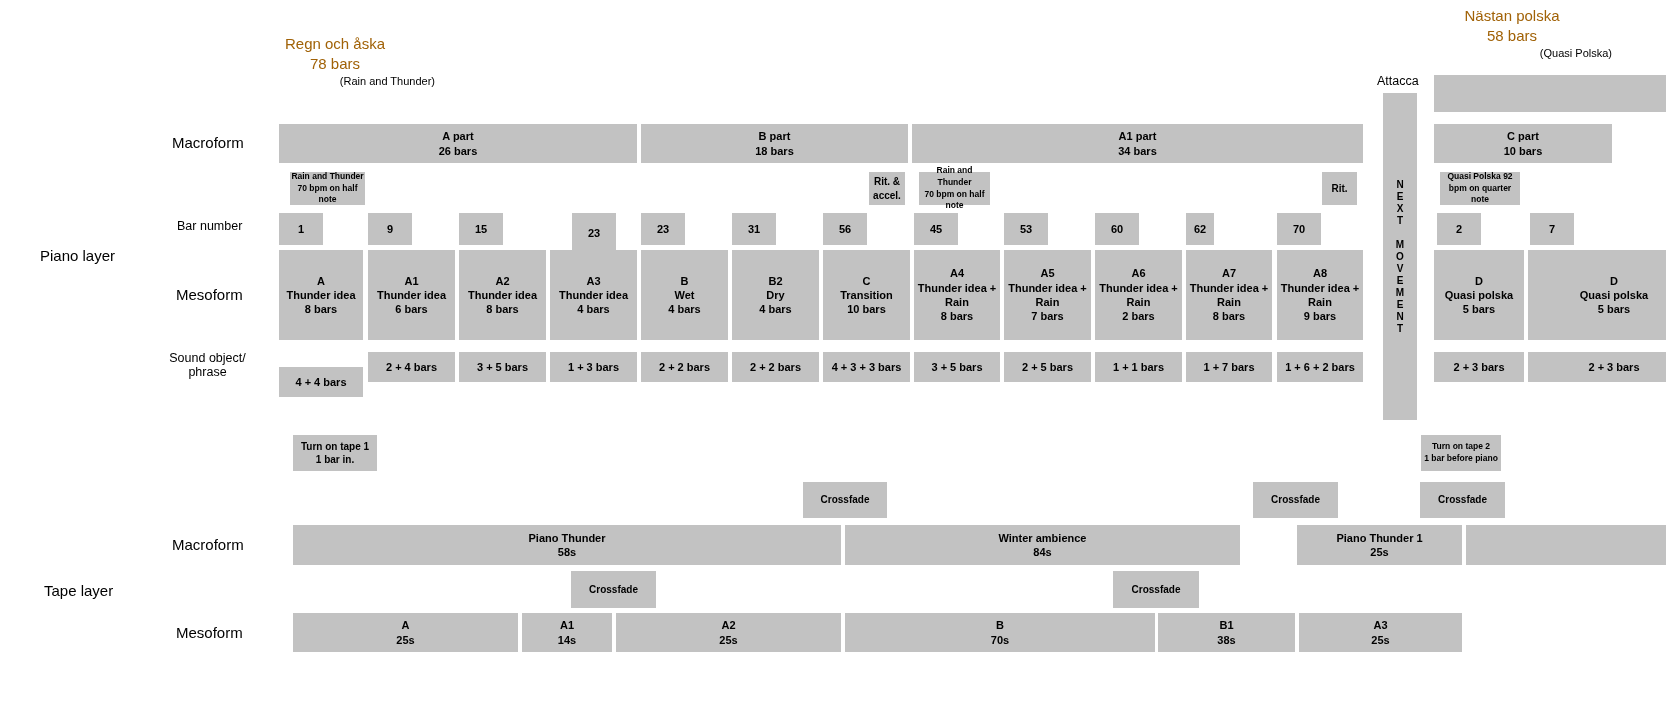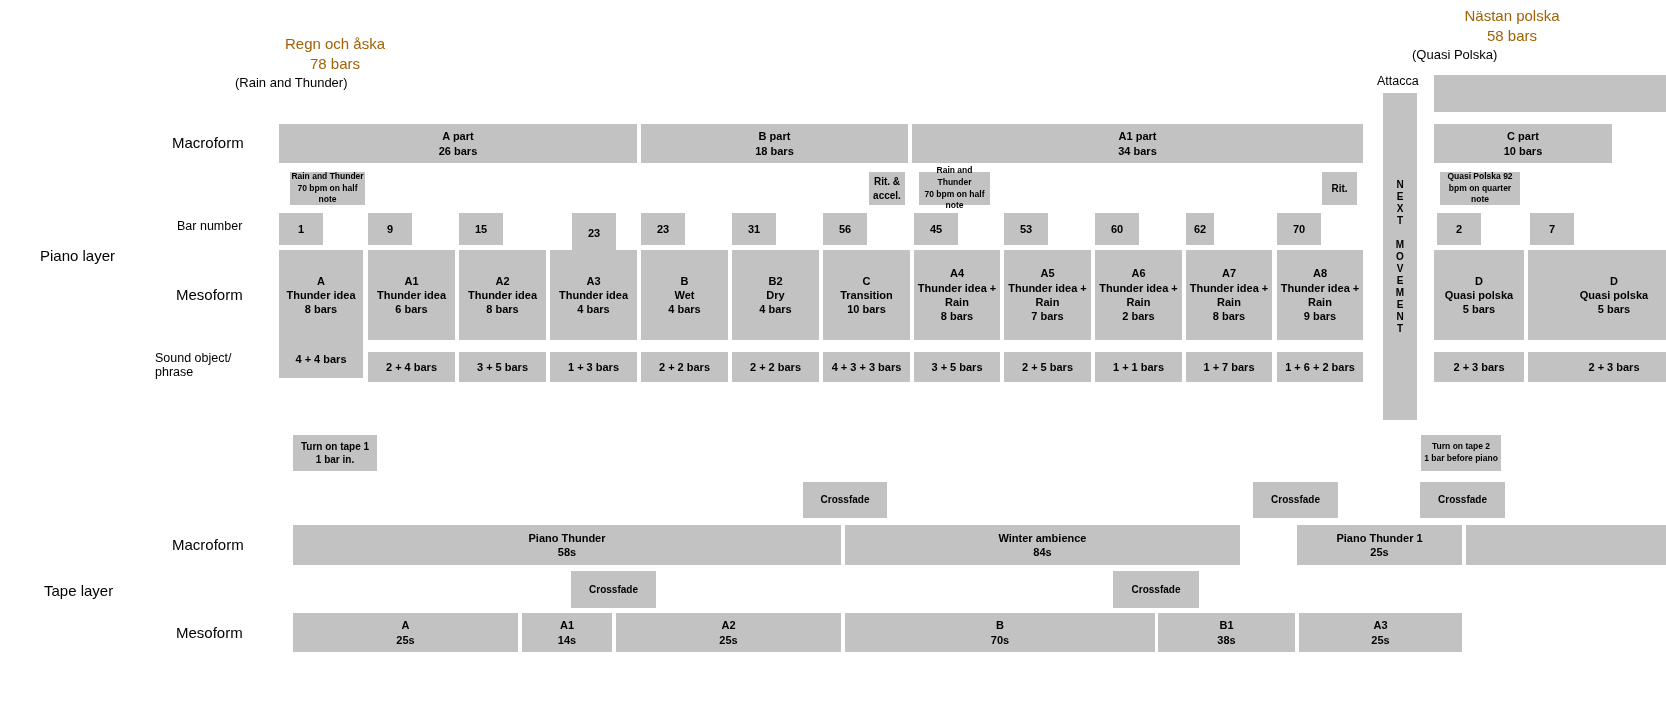--- a/index.html
+++ b/index.html
@@ -4,24 +4,24 @@
 <style>
   html,body{margin:0;padding:0;background:#ffffff;}
   .stage{
     position:relative;width:1666px;height:702px;background:#ffffff;
     overflow:hidden;font-family:"Liberation Sans",sans-serif;color:#000;
   }
   .title{
     position:absolute;text-align:center;font-size:15px;line-height:1.3;
     white-space:pre-line;color:#a16207;
   }
-  .subtitle{position:absolute;text-align:left;font-size:13px;color:#000;}
+  .subtitle{position:absolute;text-align:right;font-size:11px;color:#000;}
   .lbl{position:absolute;font-size:15px;color:#000;white-space:pre-line;}
   .lbl.sm{font-size:12.5px;}
-  .lbl.ctr{text-align:left;}
+  .lbl.ctr{text-align:center;}
   .attacca{position:absolute;font-size:12.5px;color:#000;}
   .box{
     position:absolute;background:#c2c2c2;display:flex;align-items:center;justify-content:center;
     text-align:center;font-size:11px;font-weight:bold;line-height:1.3;white-space:pre-line;color:#000;
   }
   .box.ann-sm{font-size:8.5px;line-height:1.4;}
   .box.ann-md{font-size:10px;line-height:1.35;}
   .box.vcol{font-size:10px;font-weight:bold;line-height:1.2;}
 </style>
 </head>
@@ -137,21 +137,21 @@
 Thunder idea +
 Rain
 9 bars</div>
   <div class="box" style="left:1434px;top:250px;width:90px;height:90px">D
 Quasi polska
 5 bars</div>
   <div class="box" style="left:1528px;top:250px;width:172px;height:90px">D
 Quasi polska
 5 bars</div>
 
-  <div class="box" style="left:279px;top:340px;width:84px;height:38px">4 + 4 bars</div>
+  <div class="box" style="left:279px;top:367px;width:84px;height:30px">4 + 4 bars</div>
   <div class="box" style="left:368px;top:352px;width:87px;height:30px">2 + 4 bars</div>
   <div class="box" style="left:459px;top:352px;width:87px;height:30px">3 + 5 bars</div>
   <div class="box" style="left:550px;top:352px;width:87px;height:30px">1 + 3 bars</div>
   <div class="box" style="left:641px;top:352px;width:87px;height:30px">2 + 2 bars</div>
   <div class="box" style="left:732px;top:352px;width:87px;height:30px">2 + 2 bars</div>
   <div class="box" style="left:823px;top:352px;width:87px;height:30px">4 + 3 + 3 bars</div>
   <div class="box" style="left:914px;top:352px;width:86px;height:30px">3 + 5 bars</div>
   <div class="box" style="left:1004px;top:352px;width:87px;height:30px">2 + 5 bars</div>
   <div class="box" style="left:1095px;top:352px;width:87px;height:30px">1 + 1 bars</div>
   <div class="box" style="left:1186px;top:352px;width:86px;height:30px">1 + 7 bars</div>

